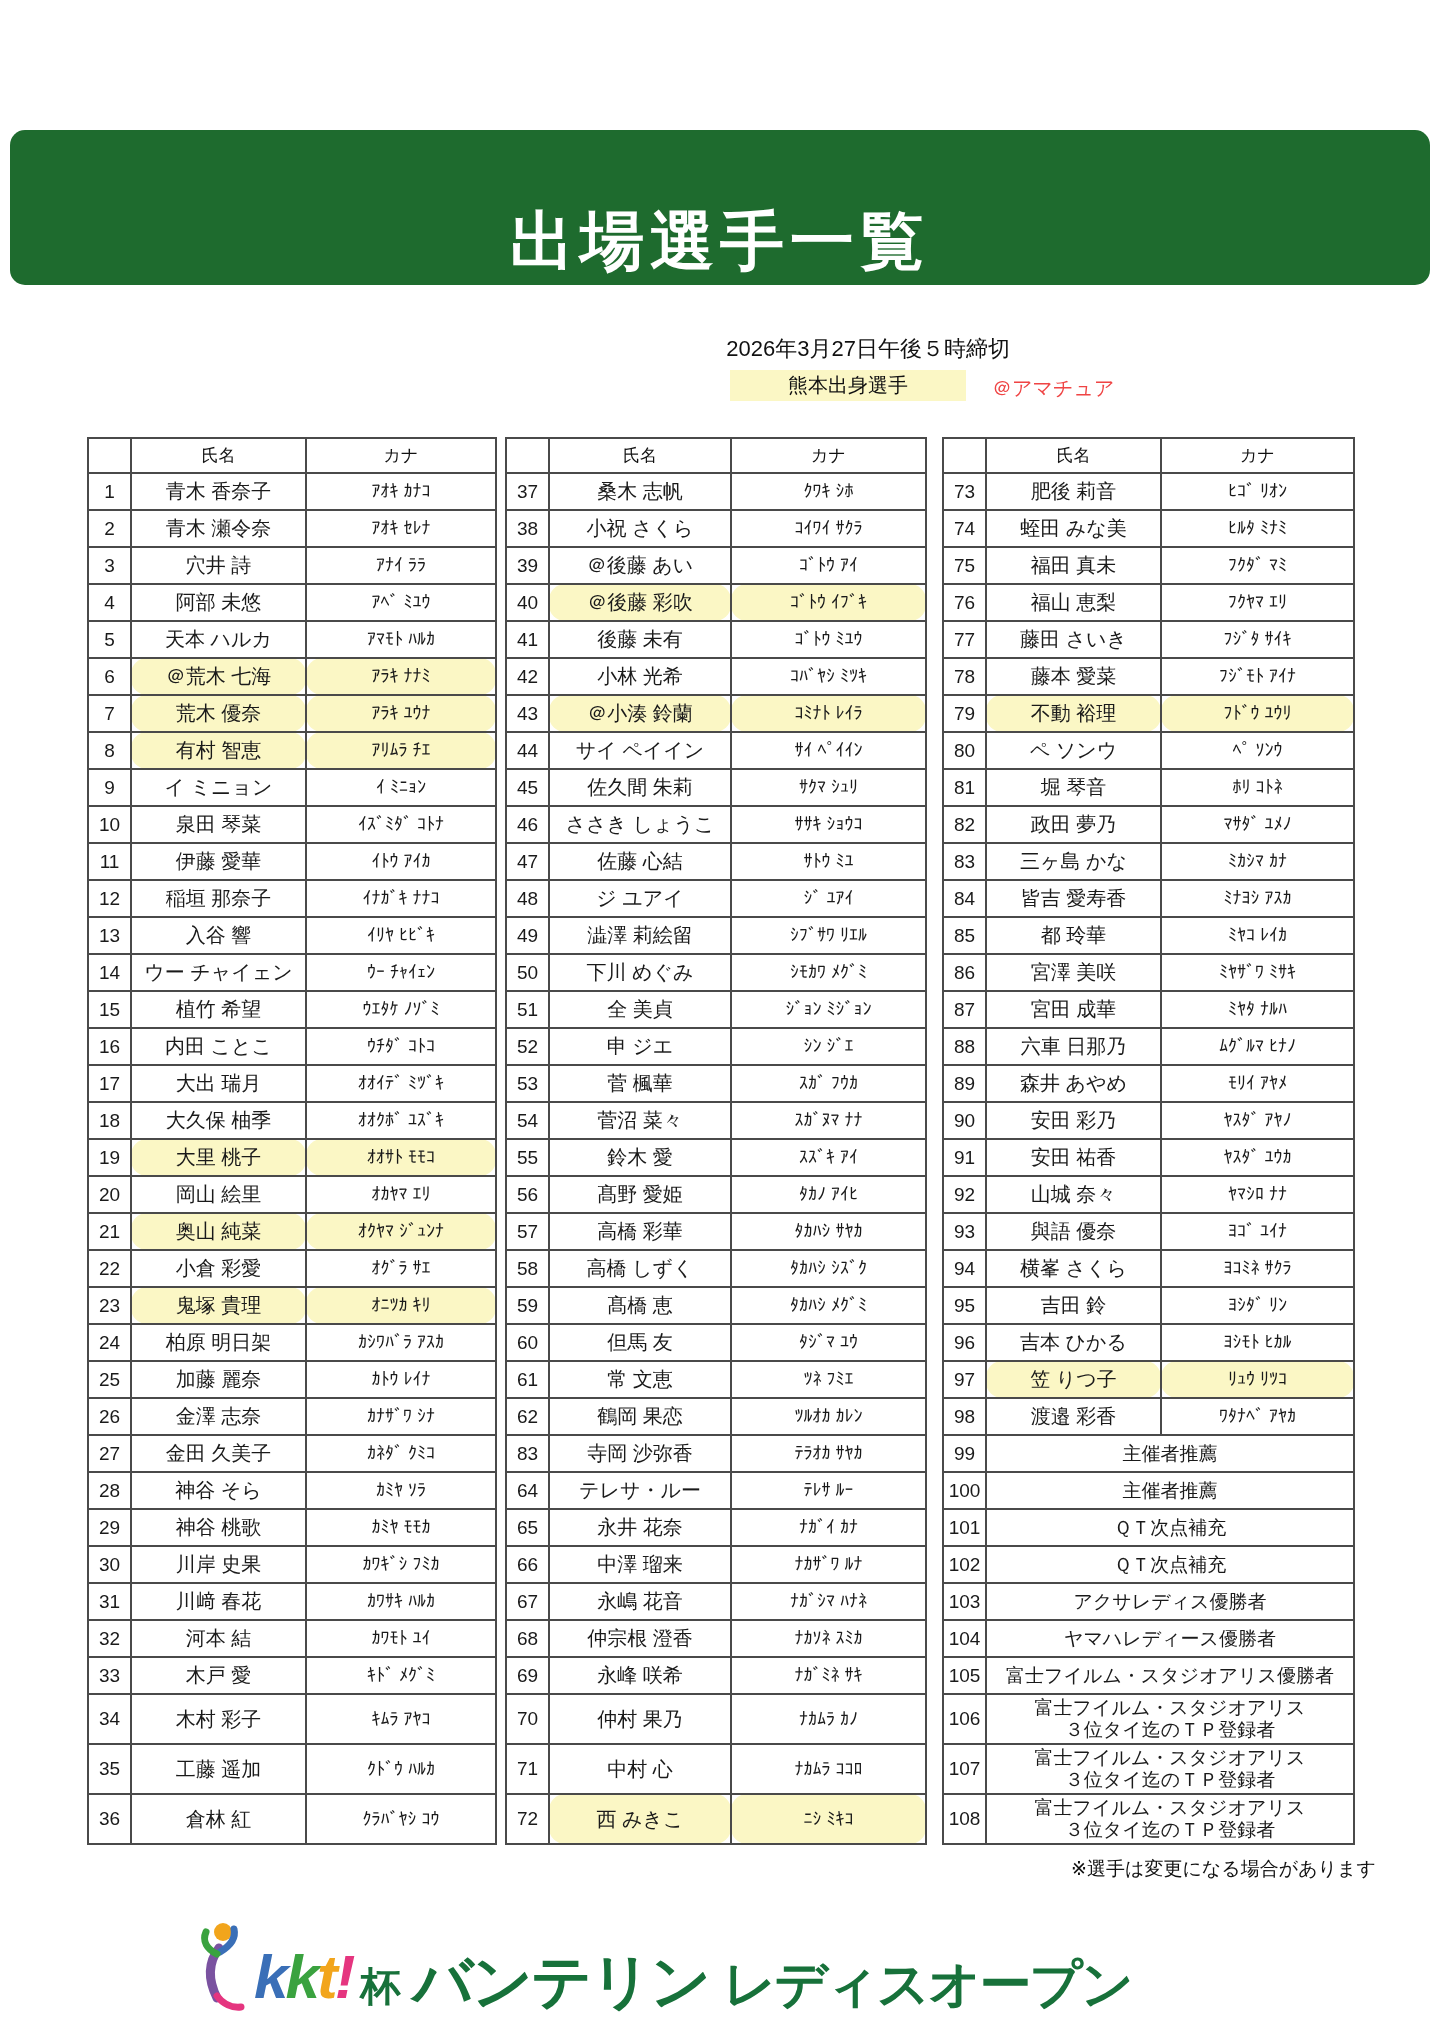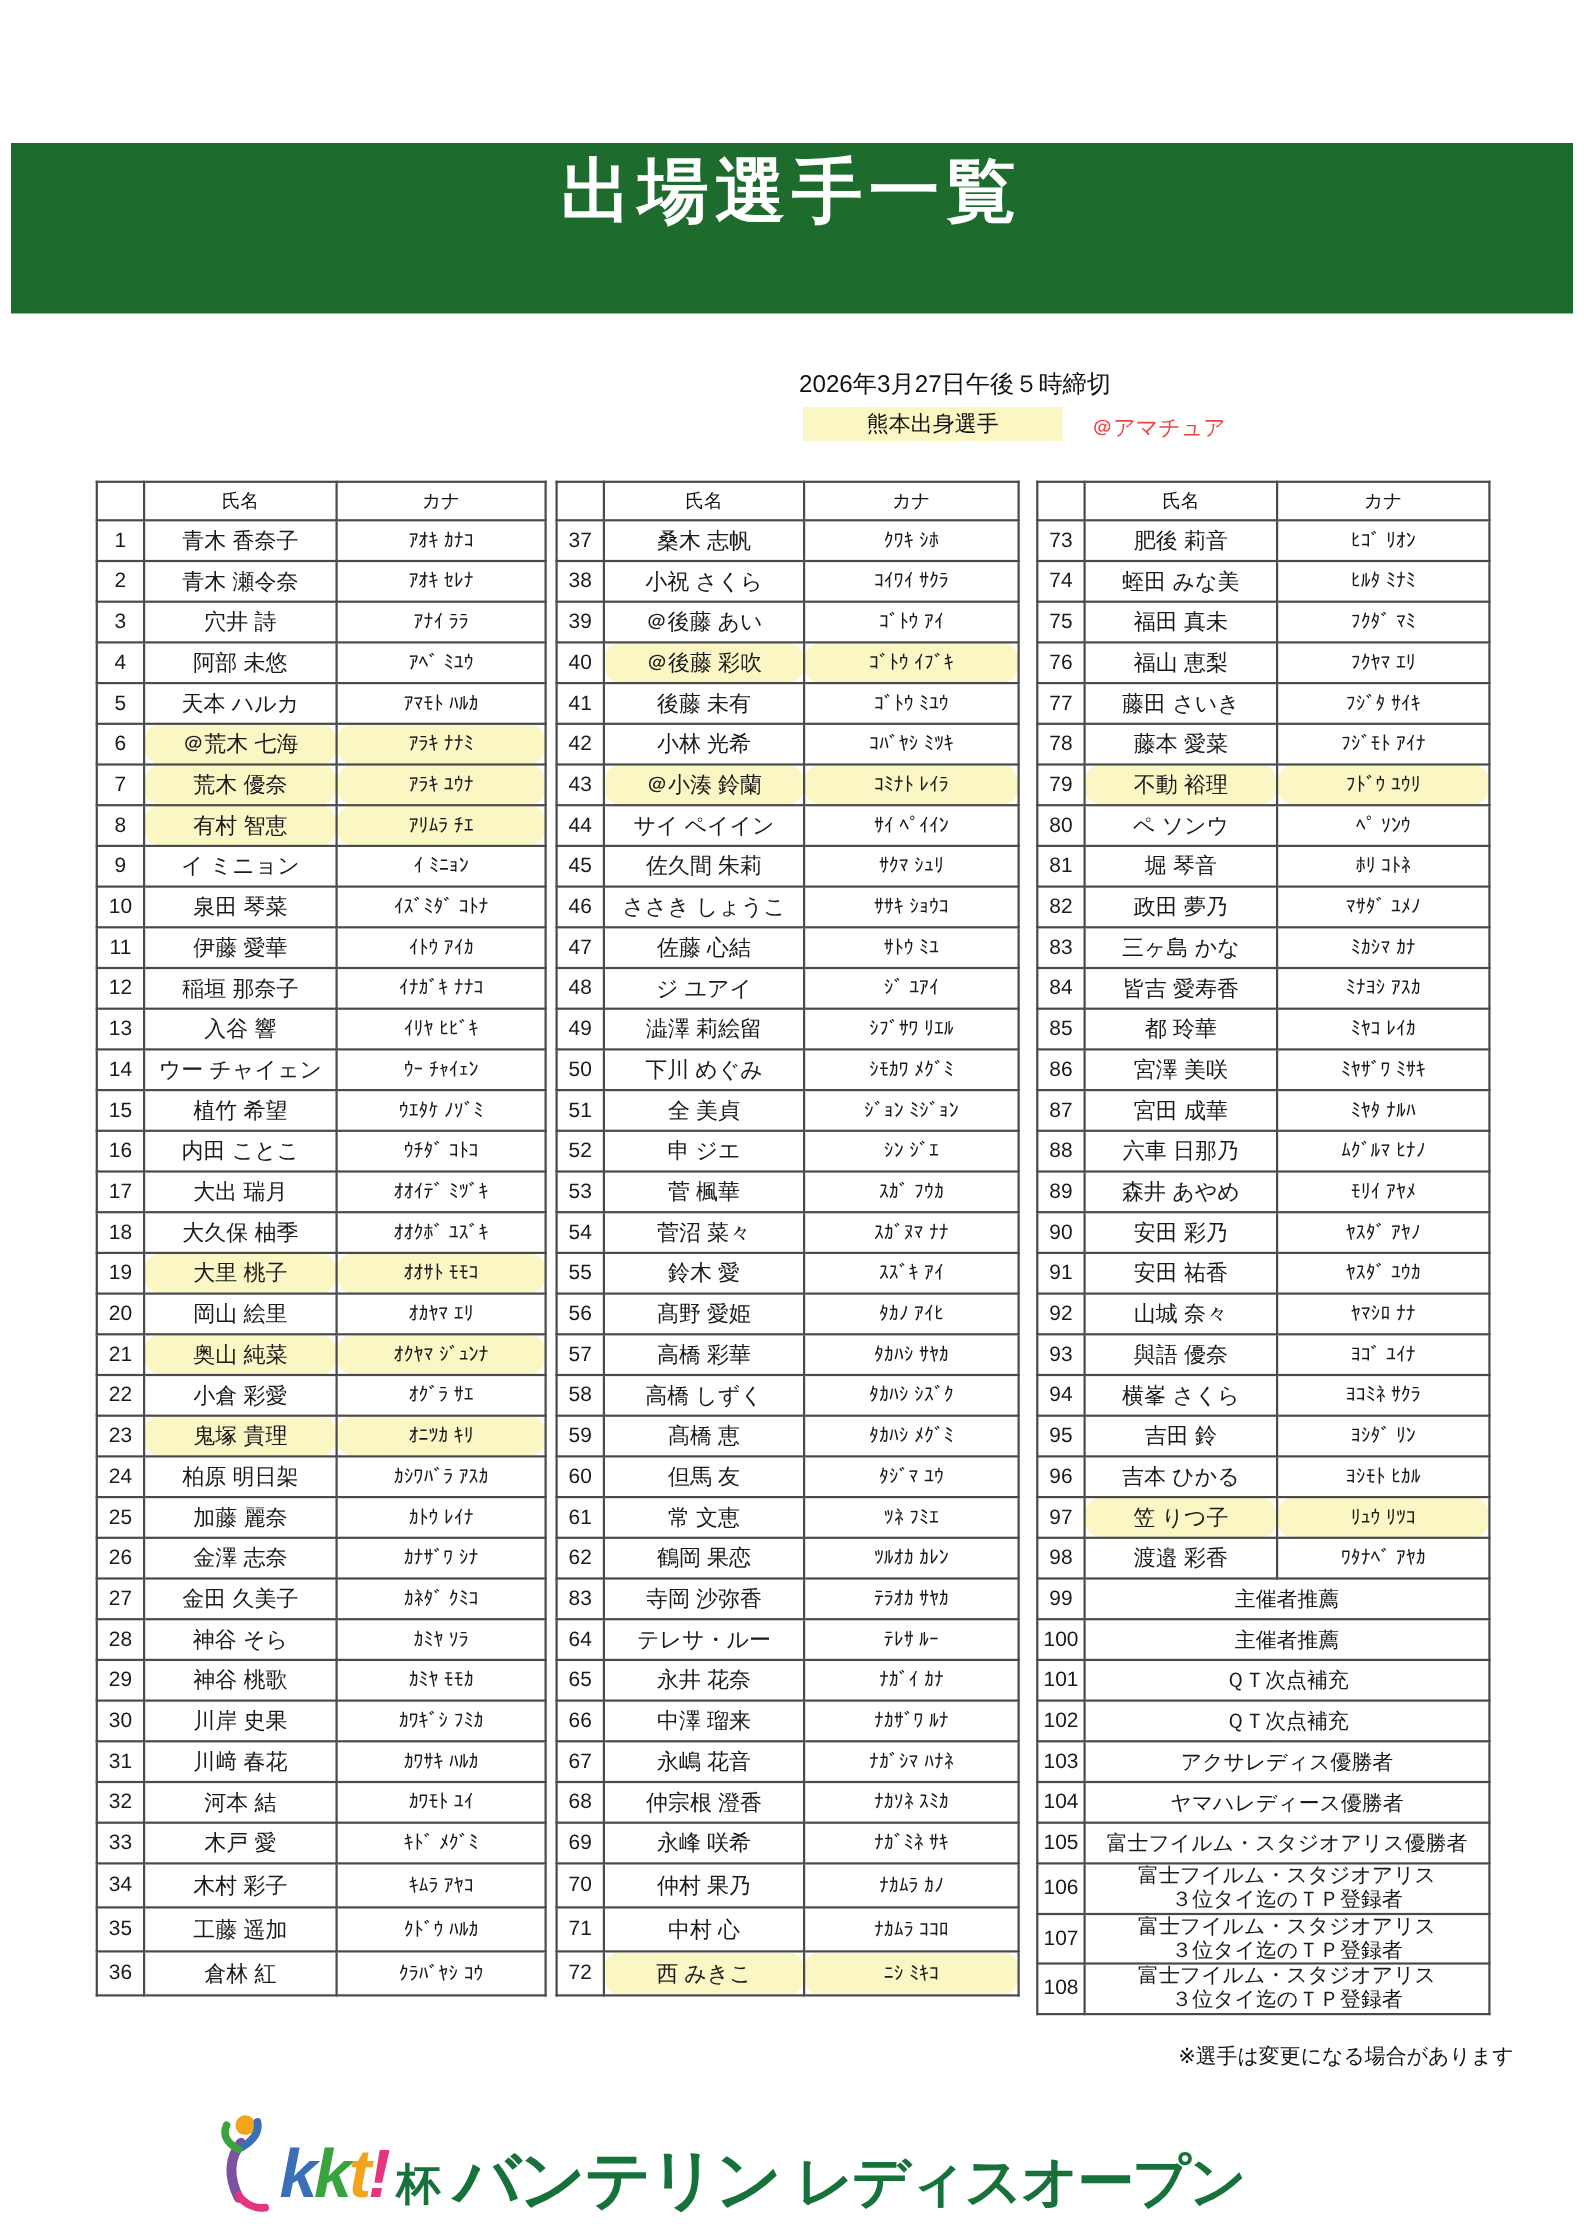--- a/index.html
+++ b/index.html
@@ -4,21 +4,21 @@
 <style>
   html,body{margin:0;padding:0;background:#ffffff;}
   .sheet{
     position:relative;width:1440px;height:2035px;background:#ffffff;overflow:hidden;
     font-family:"Liberation Sans","DejaVu Sans",sans-serif;color:#1a1a1a;
   }
   
   .banner{
     position:absolute;left:10px;top:130px;width:1420px;height:155px;
     background:var(--banner-green,#1e6b2e);
-    display:flex;align-items:flex-start;justify-content:center;
+    display:flex;align-items:flex-end;justify-content:center;border-radius:15px;
   }
   .banner .title{
     color:#ffffff;font-size:64px;font-weight:900;letter-spacing:6px;
   }
   
   .deadline{
     position:absolute;top:334px;right:430px;font-size:22px;color:#111;white-space:nowrap;
   }
   .legend-box{
     position:absolute;left:730px;top:370px;width:236px;height:31px;
@@ -40,21 +40,21 @@
   #g1 .c-name{width:175px;} #g1 .c-kana{width:190px;}
   #g2 .c-name{width:182px;} #g2 .c-kana{width:195px;}
   #g3 .c-name{width:175px;} #g3 .c-kana{width:193px;}
   .roster td,.roster th{
     border:2px solid var(--border-gray,#4a4a4a);
     padding:0;text-align:center;vertical-align:middle;overflow:hidden;
     background:#fff;
   }
   .roster tr{height:37px;}
   .roster tr.head{height:35px;}
-  .roster tr.tall{height:40px;padding-left:31px;}
+  .roster tr.tall{height:50px;padding-left:31px;}
   .roster th{font-size:17px;font-weight:400;color:#111;}
   .roster td.no{font-size:19px;}
   .roster td.name{font-size:20px;white-space:nowrap;}
   .roster td.kana{font-size:18px;white-space:nowrap;}
   .roster td.hl{background:var(--highlight-yellow,#fbf7c5);border-radius:16px;}
   .roster td.merged{font-size:19px;white-space:nowrap;margin-left:39px;}
   .roster td.merged.two{white-space:pre-line;line-height:1.15;font-size:19px;border-radius:23px;}
   
   .footnote{
     position:absolute;top:1856px;right:64px;font-size:19px;color:#111;white-space:nowrap;

